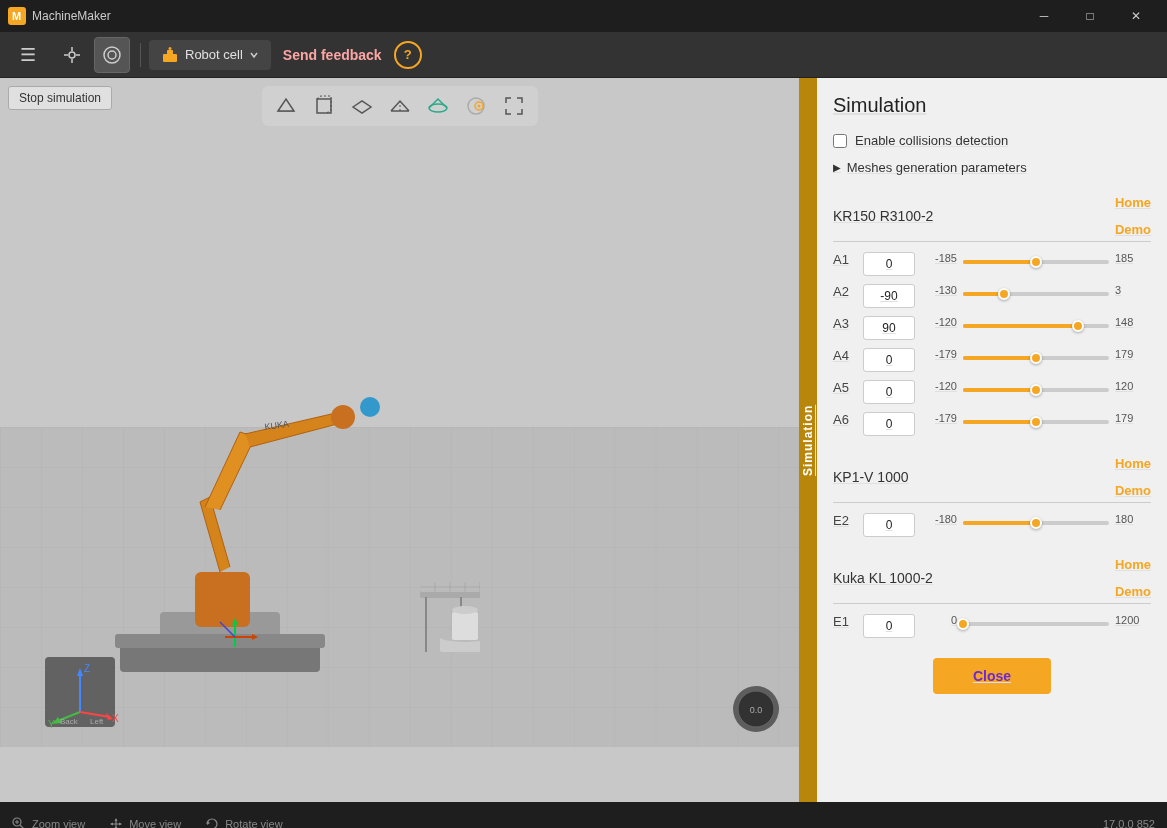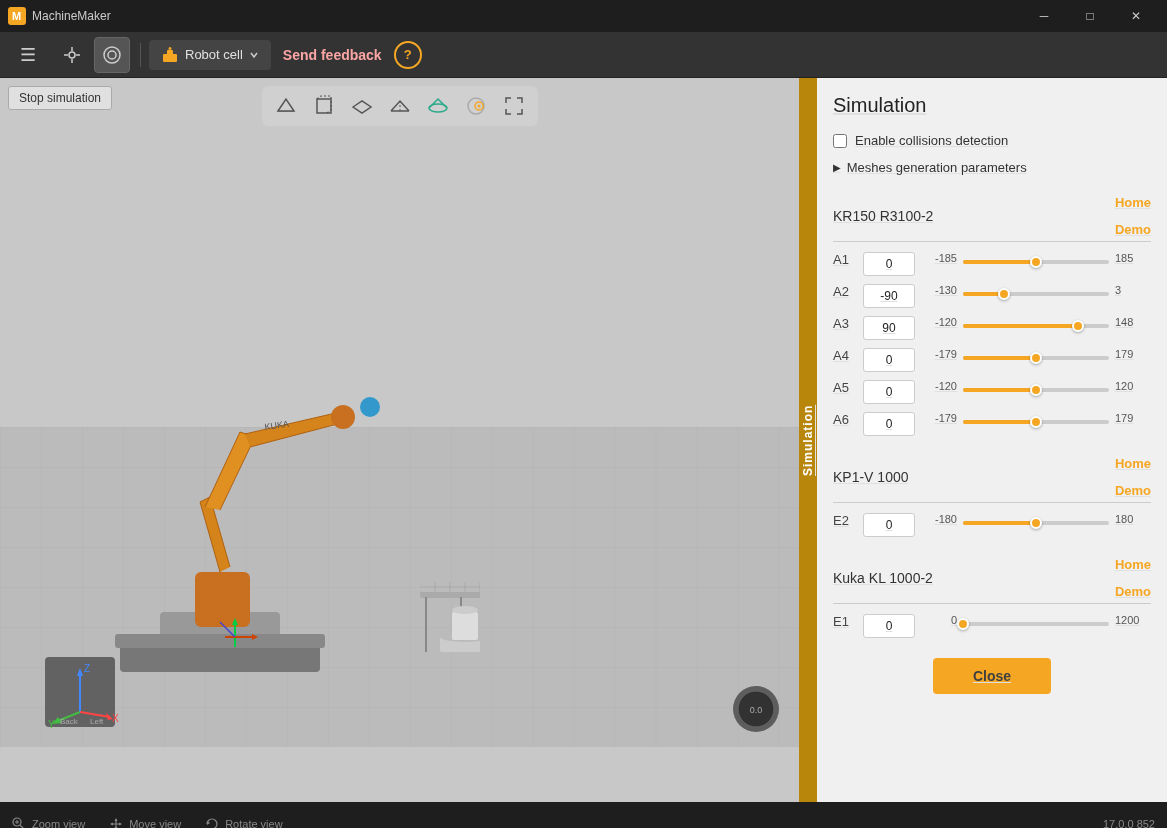--- a/index.html
+++ b/index.html
@@ -151,21 +151,21 @@
       height: 100%; background: #f5a623; border-radius: 2px; position: absolute; left: 0;
     }
     .slider-thumb {
       width: 12px; height: 12px; background: #f5a623; border-radius: 50%;
       position: absolute; top: 50%; transform: translate(-50%, -50%);
       cursor: pointer; border: 2px solid #fff; box-shadow: 0 1px 3px rgba(0,0,0,0.3);
     }
 
     .close-btn {
       display: block; margin: 20px auto 0;
-      background: #f5a623; border: none; color: #404040;
+      background: #f5a623; border: none; color: #6d28d9;
       padding: 10px 40px; font-size: 14px; font-weight: bold;
       border-radius: 4px; cursor: pointer;
     }
 
     
     #statusbar {
       height: 44px; background: #1e1e1e; display: flex; align-items: center;
       padding: 12px 12px; font-size: 11px; color: #888; gap: 24px;
     }
     #statusbar .status-item { display: flex; align-items: center; gap: 6px; }

